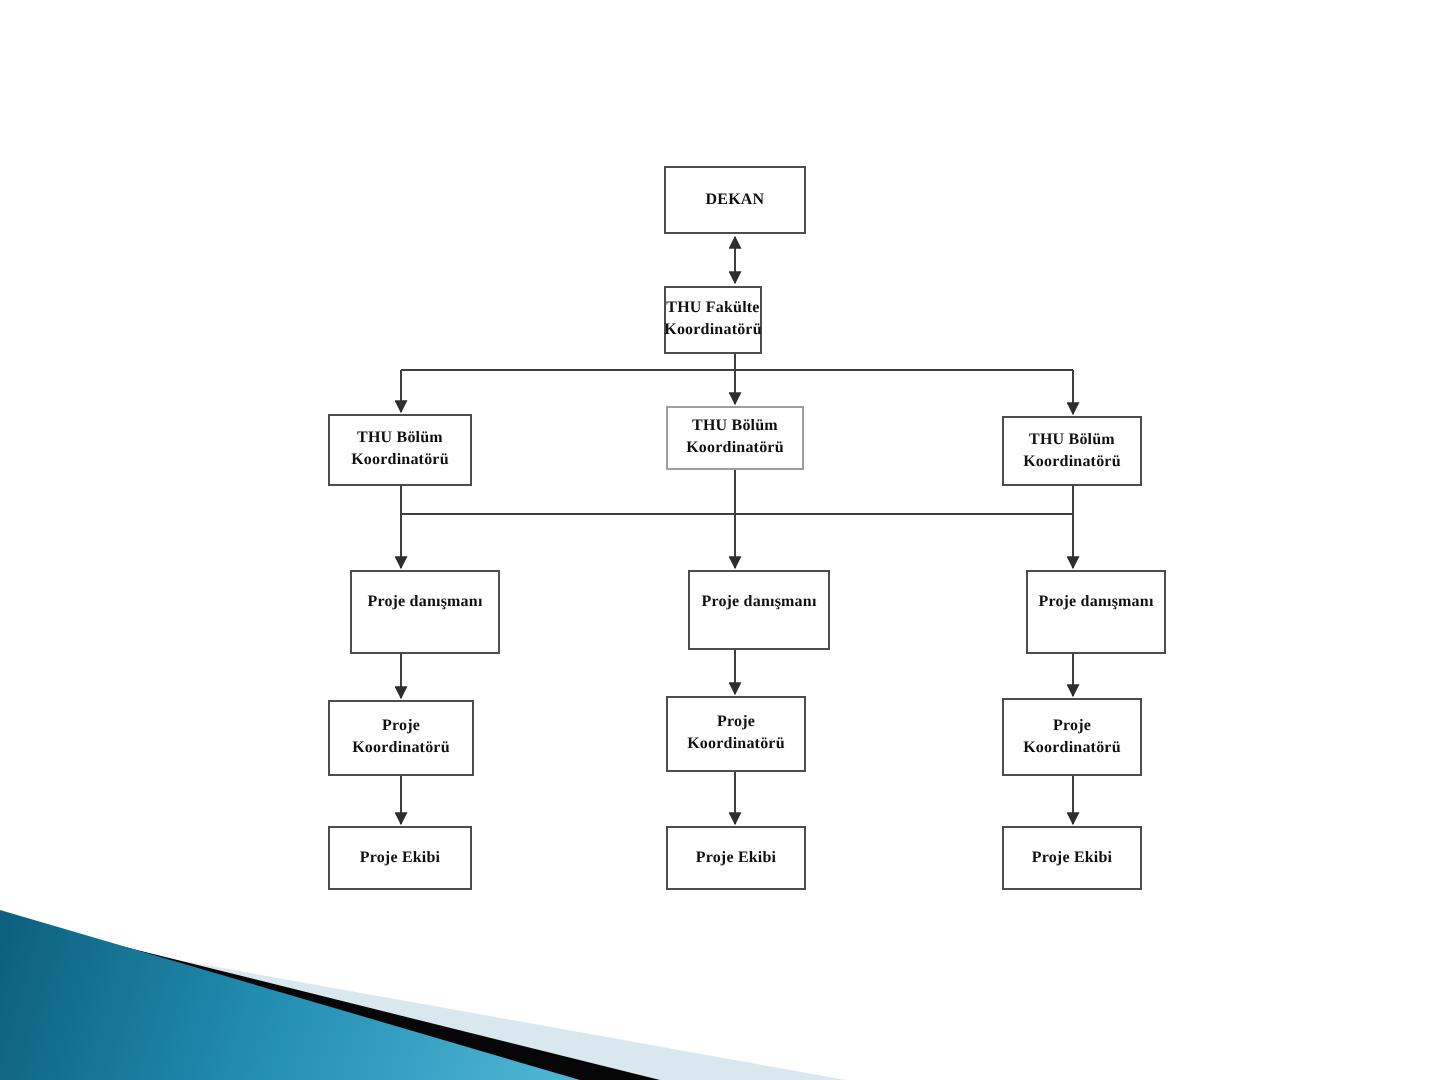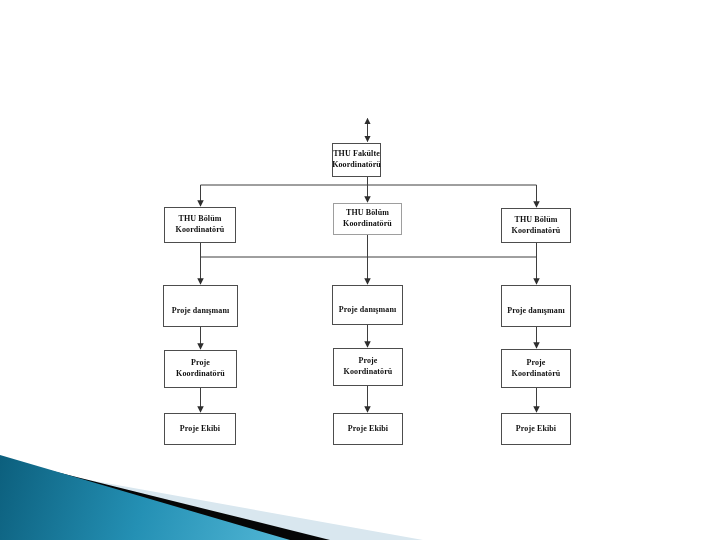--- a/index.html
+++ b/index.html
@@ -9,21 +9,21 @@
   }
   svg.layer{position:absolute;left:0;top:0;z-index:1;}
   .node{
     position:absolute;z-index:2;box-sizing:border-box;
     display:flex;flex-direction:column;align-items:center;justify-content:center;
     background:#ffffff;border:1px solid #4d4d4d;
     font-weight:bold;font-size:8px;line-height:1.35;color:#101010;
     text-align:center;letter-spacing:0.1px;
   }
   .node.light{border-color:#9e9e9e;}
-  .node.high{justify-content:center;padding-top:10px;}
+  .node.high{justify-content:flex-start;padding-top:10px;margin-left:12px;}
   .ln{display:block;}
   .cline{stroke:#3e3e3e;stroke-width:1;fill:none;}
 </style>
 </head>
 <body>
 
 <div class="slide">
 
   <svg class="layer" width="720" height="540" viewBox="0 0 720 540">
     <defs>
@@ -57,20 +57,24 @@
 
     <line class="cline" x1="200.5" y1="327" x2="200.5" y2="349" marker-end="url(#ah)"></line>
     <line class="cline" x1="367.5" y1="325" x2="367.5" y2="347" marker-end="url(#ah)"></line>
     <line class="cline" x1="536.5" y1="327" x2="536.5" y2="348" marker-end="url(#ah)"></line>
 
     <line class="cline" x1="200.5" y1="388" x2="200.5" y2="412" marker-end="url(#ah)"></line>
     <line class="cline" x1="367.5" y1="386" x2="367.5" y2="412" marker-end="url(#ah)"></line>
     <line class="cline" x1="536.5" y1="388" x2="536.5" y2="412" marker-end="url(#ah)"></line>
   </svg>
 
+  <div class="node" style="left:332px;top:83px;width:71px;height:34px">
+    <span class="ln">DEKAN</span>
+    <span class="ln"></span>
+  </div>
 
   <div class="node" style="left:332px;top:143px;width:49px;height:34px">
     <span class="ln">THU Fakülte</span>
     <span class="ln">Koordinatörü</span>
   </div>
 
   <div class="node" style="left:164px;top:207px;width:72px;height:36px">
     <span class="ln">THU Bölüm</span>
     <span class="ln">Koordinatörü</span>
   </div>

